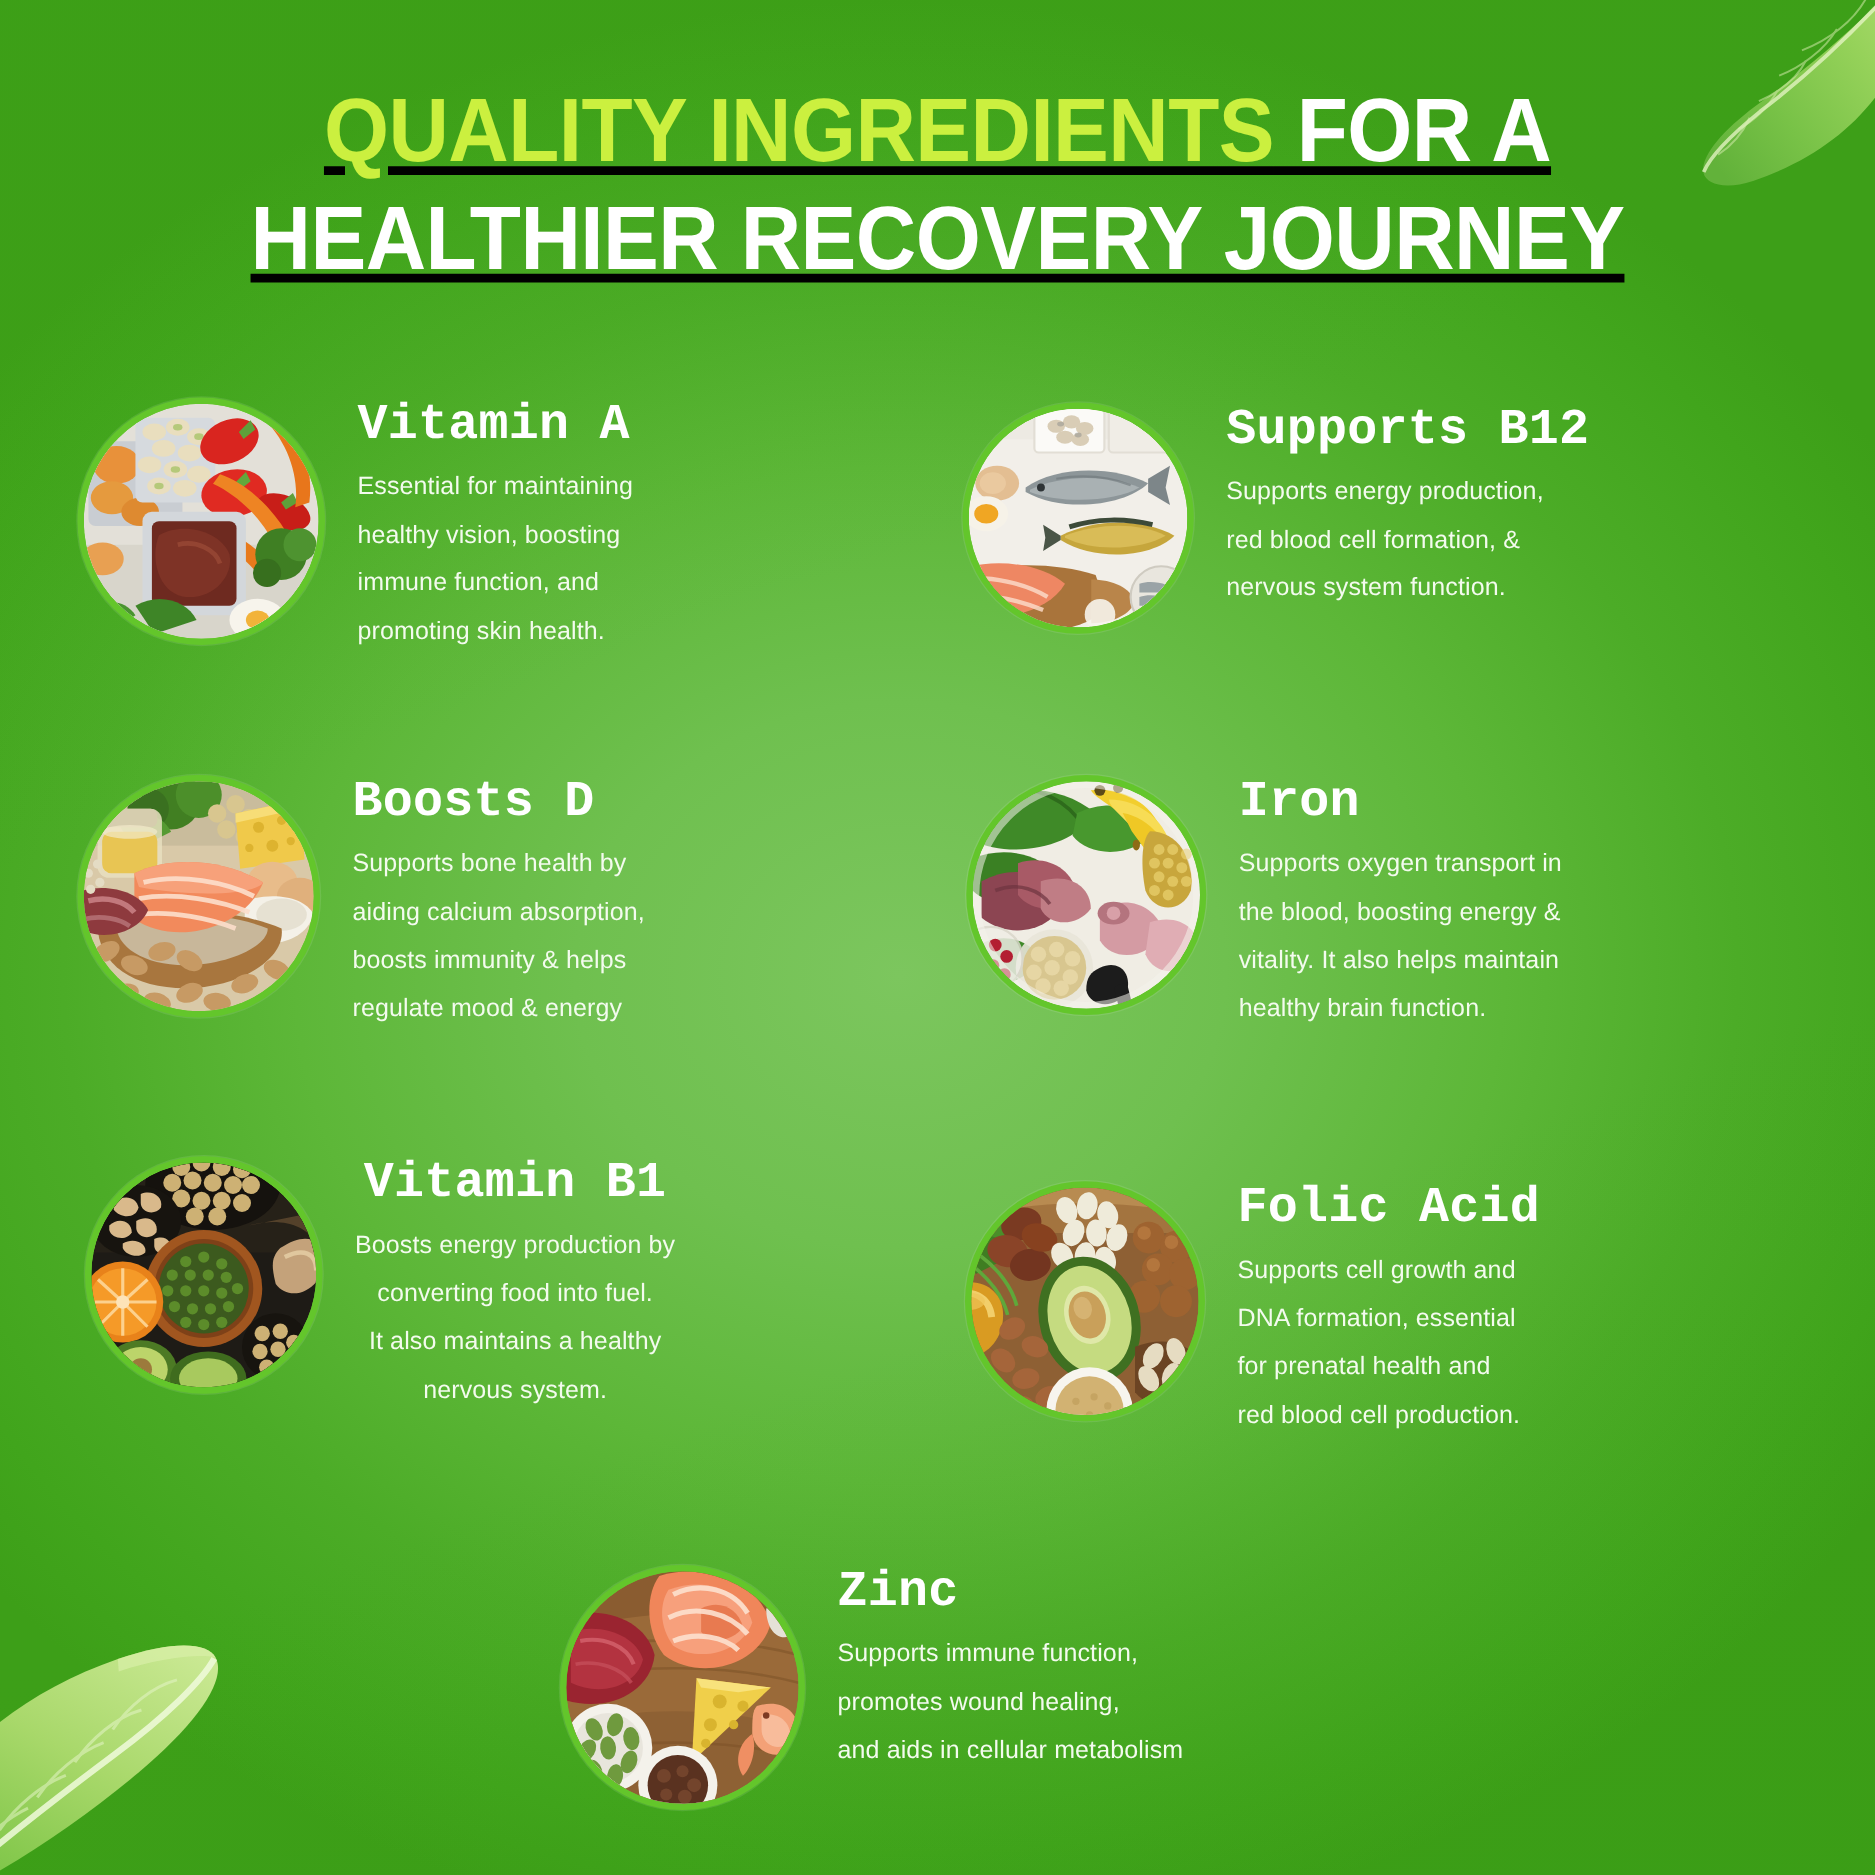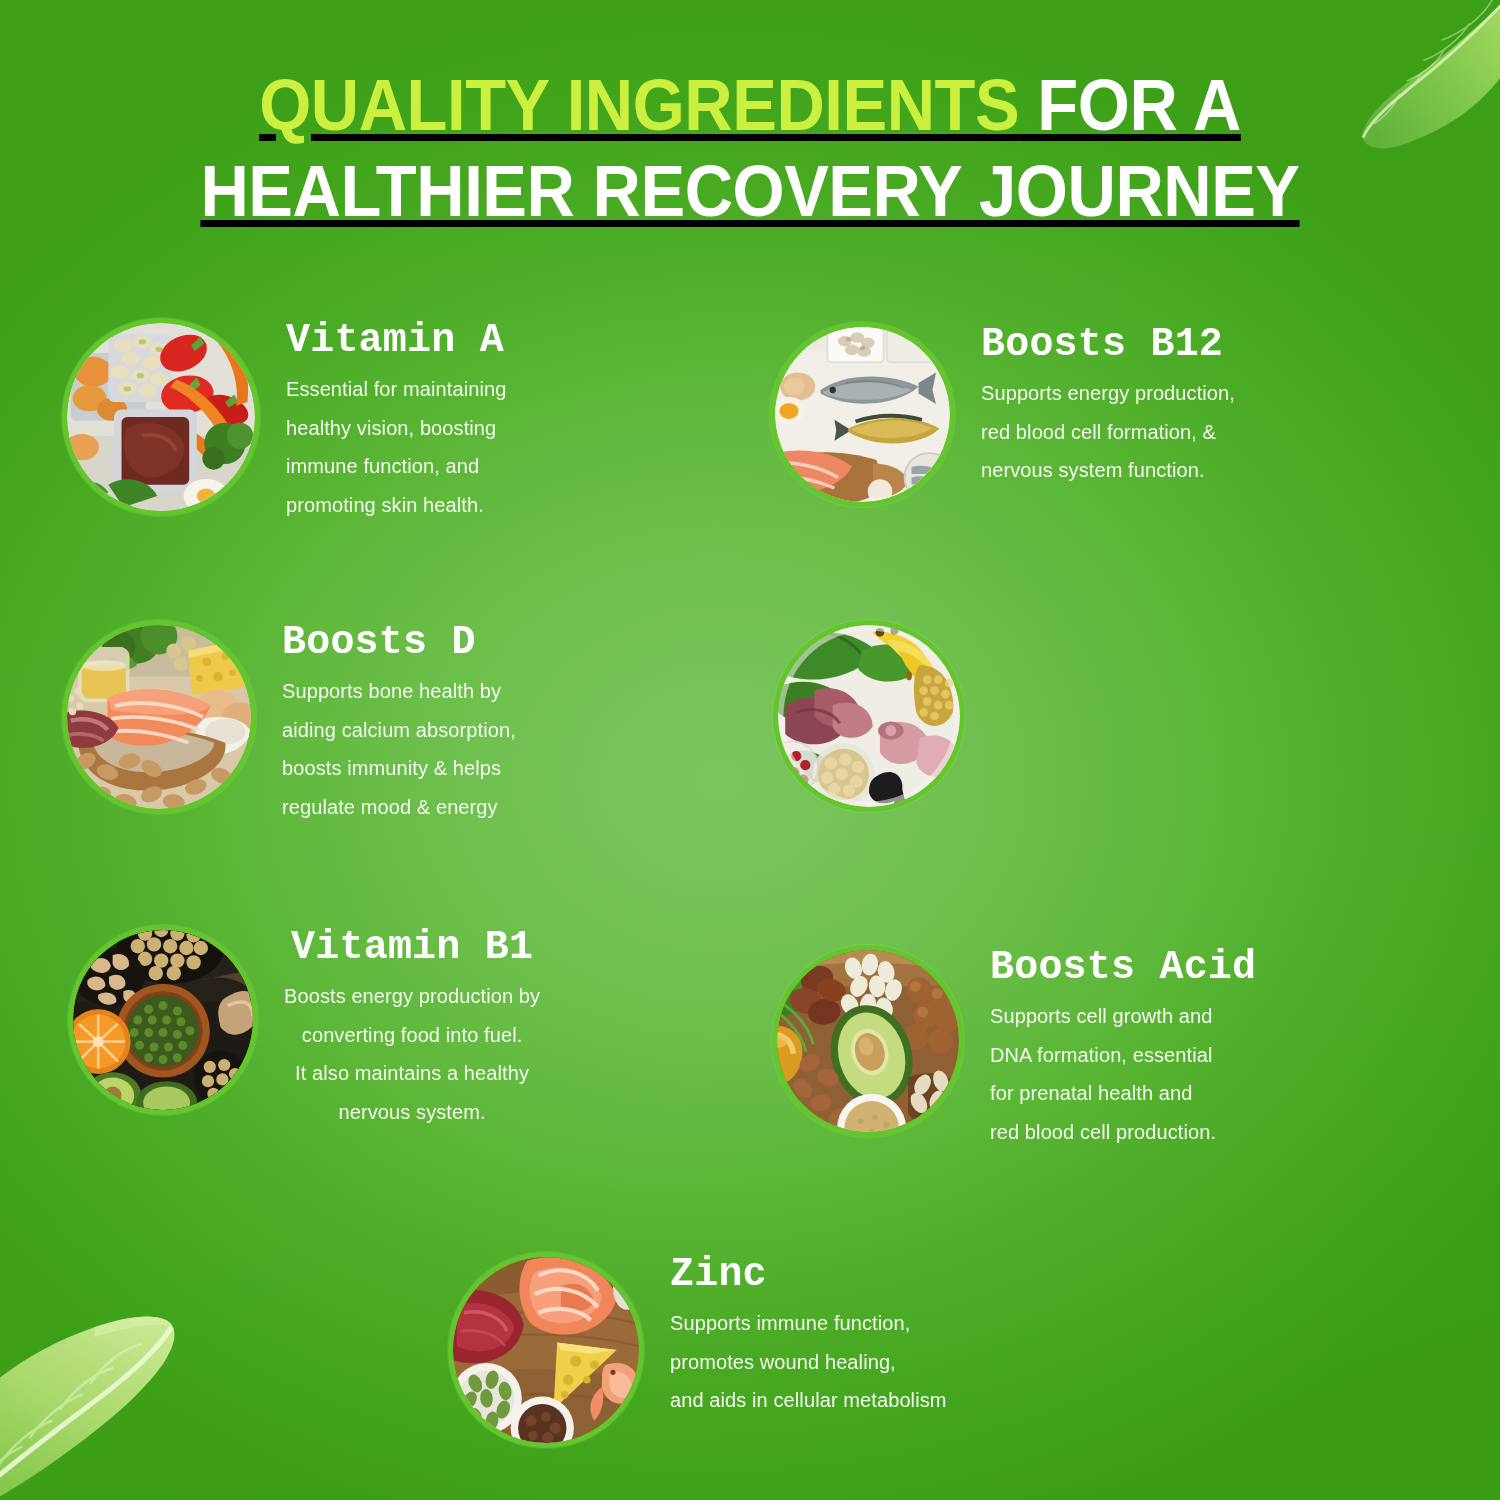--- a/index.html
+++ b/index.html
@@ -288,21 +288,21 @@
               <path d="M78,80 C84,78 92,80 96,84 L78,84 Z"></path>
               <path d="M78,86 C84,84 92,86 96,90 L78,90 Z"></path>
               <path d="M80,92 C86,90 92,92 96,95 L80,95 Z"></path>
             </g>
             <circle cx="60" cy="94" r="7" fill="#F7F4EC" opacity=".9"></circle>
           </g>
         </svg>
       </div>
     </div>
     <div class="txt">
-      <div class="ing-title">Boosts B12</div>
+      <div class="ing-title">Supports B12</div>
       <div class="ing-desc">Supports energy production,
 red blood cell formation, &amp;
 nervous system function.</div>
     </div>
   </div>
 
   <div class="item" style="left:62px; top:320px; width:670px;">
     <div class="thumb-wrap">
       <div class="thumb">
         <svg width="184" height="184" viewBox="0 0 100 100">
@@ -479,20 +479,27 @@
                 <circle cx="20" cy="96" r="2.6"></circle>
             </g>
 
             <path d="M56,82 C64,78 70,84 68,92 C64,100 52,100 50,92 C50,86 52,84 56,82 Z" fill="#1C1C1C"></path>
             <rect x="62" y="90" width="6" height="16" rx="2" fill="#1C1C1C" transform="rotate(-14 62 90)"></rect>
 
             <circle cx="50" cy="50" r="49" fill="none" stroke="#F4F2EB" stroke-width="4" opacity=".55"></circle>
           </g>
         </svg>
       </div>
+    </div>
+    <div class="txt">
+      <div class="ing-title">Iron</div>
+      <div class="ing-desc">Supports oxygen transport in
+the blood, boosting energy &amp;
+vitality. It also helps maintain
+healthy brain function.</div>
     </div>
   </div>
 
   <div class="item" style="left:68px; top:625px; width:690px;text-align:center;">
     <div class="thumb-wrap">
       <div class="thumb">
         <svg width="180" height="180" viewBox="0 0 100 100">
           <defs>
               <clipPath id="cB1">
                 <circle cx="50" cy="50" r="50"></circle>
@@ -697,21 +704,21 @@
                 <circle cx="60" cy="96" r="1.6"></circle>
               <circle cx="44" cy="101" r="1.6"></circle>
                 <circle cx="52" cy="100" r="1.6"></circle>
                 <circle cx="59" cy="103" r="1.6"></circle>
             </g>
           </g>
         </svg>
       </div>
     </div>
     <div class="txt">
-      <div class="ing-title">Boosts Acid</div>
+      <div class="ing-title">Folic Acid</div>
       <div class="ing-desc">Supports cell growth and
 DNA formation, essential
 for prenatal health and
 red blood cell production.</div>
     </div>
   </div>
 
   <div class="item" style="left:448px; top:930px; width:740px;margin-top:22px;">
     <div class="thumb-wrap">
       <div class="thumb">

